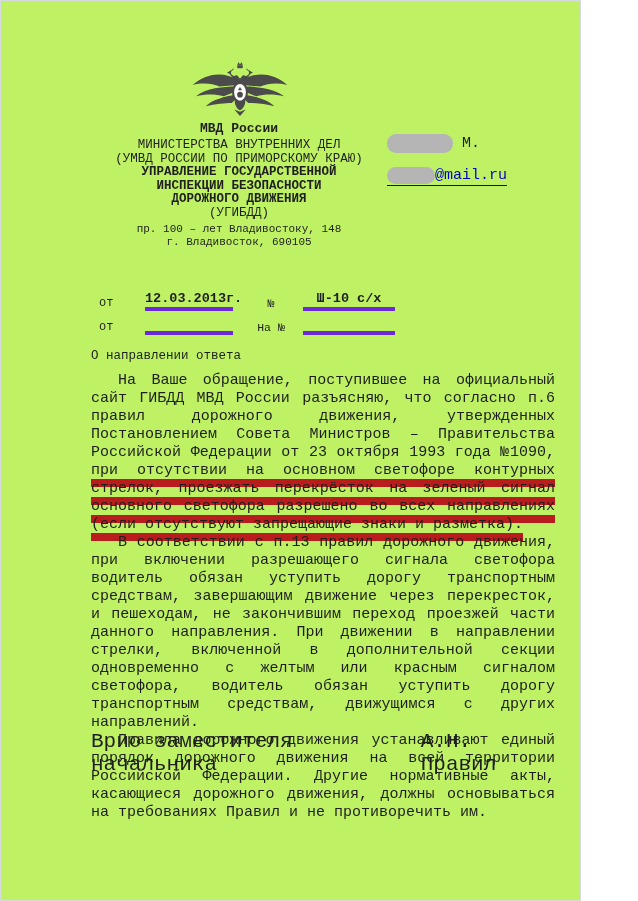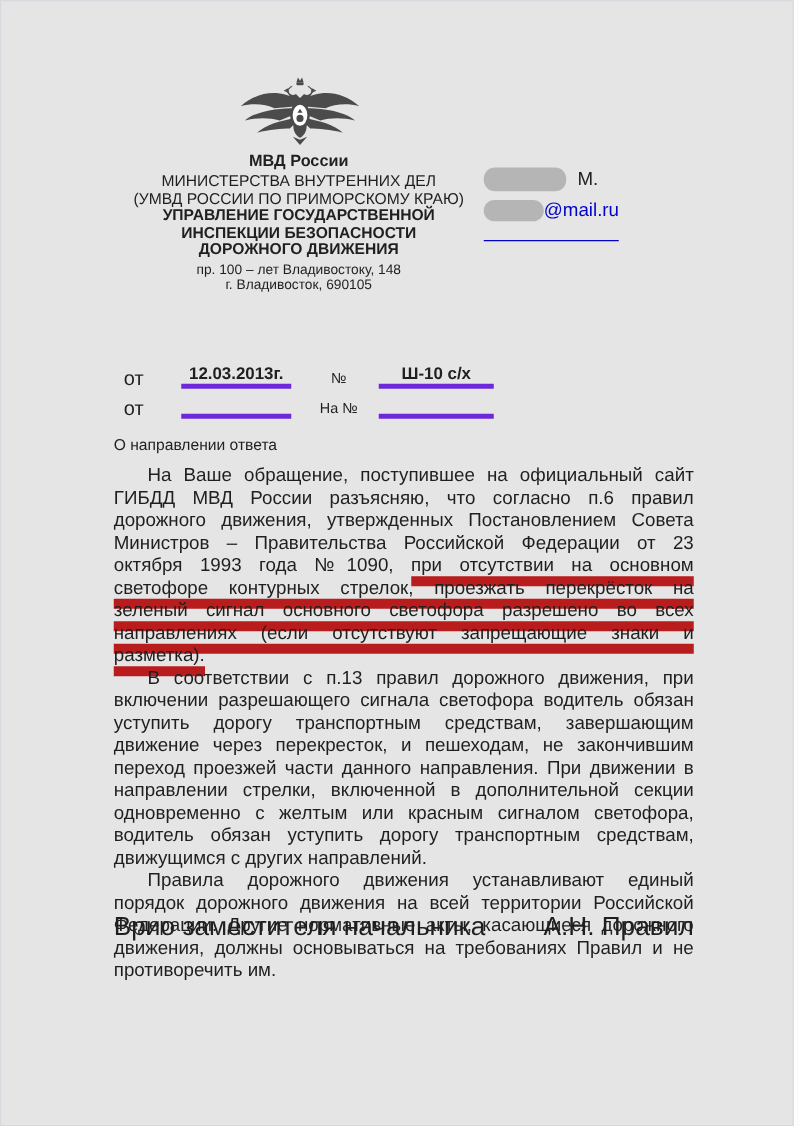--- a/index.html
+++ b/index.html
@@ -1,56 +1,56 @@
 <!DOCTYPE html>
 <html><head>
 <meta charset="utf-8">
 <style>
   html,body { margin:0; padding:0; background:#ffffff; }
   .page {
-    position:relative; width:635px; height:901px; box-sizing:border-box;
-    background:#e5e5e5; border:1px solid #d6d9dd; overflow:hidden;
-    font-family:Liberation Sans, sans-serif; color:#1f1f1f;
+    position:relative; width:581px; height:901px; box-sizing:border-box;
+    background:#bef264; border:1px solid #d6d9dd; overflow:hidden;
+    font-family:Liberation Mono, monospace; color:#1f1f1f;
   }
 
   
   .emblem { position:absolute; left:190px; top:57px; width:98px; height:62px; }
   .emblem svg { width:100%; height:100%; }
 
   .org-caption {
     position:absolute; left:88px; top:120px; width:300px;
     text-align:center; font-weight:bold; font-size:13px;
   }
 
   
   .recipient { position:absolute; left:386px; top:130px; width:210px; font-size:15px; }
   .recip-line { display:flex; align-items:center; height:24px; }
   .recip-line.email-row { margin-top:9px; }
   .redact { display:inline-block; background:#b5b5b5; border-radius:9px; }
   .redact-name { width:66px; height:19px; margin-right:9px; }
   .redact-email { width:48px; height:17px; }
   .email-link {
     display:inline-flex; align-items:center; text-decoration:none;
-    color:#0202c8; border-bottom:1.5px solid #0202c8; padding-bottom:15px;
+    color:#0202c8; border-bottom:1.5px solid #0202c8; padding-bottom:1px;
     font-size:15px; cursor:pointer;
   }
   .email-domain { color:#0202c8; }
 
   
   .org-block { position:absolute; left:88px; top:138px; width:300px; text-align:center; }
   .org-line { font-size:12.5px; line-height:13.5px; white-space:nowrap; }
   .org-line.bold { font-weight:bold; }
   .org-line.spaced { letter-spacing:4px; }
   .addr-line { font-size:11px; line-height:12.5px; }
   .addr-line.first { margin-top:3px; }
 
   
   .ref-block { position:absolute; left:88px; top:291px; width:310px; }
   .ref-row { display:flex; align-items:flex-end; height:19px; margin-bottom:5px; }
-  .ref-label { flex:none; font-size:16px; line-height:15px; }
+  .ref-label { flex:none; font-size:12px; line-height:15px; }
   .lbl-from { margin-left:10px; width:20px; }
   .lbl-num  { margin-left:16px; width:44px; text-align:center; font-size:11.5px; }
   .ref-cell {
     flex:none; height:17px; border-bottom:4px solid #6d28d9;
     text-align:center; font-weight:bold; font-size:13.5px; line-height:17px;
   }
   .cell-date { width:88px;  margin-left:26px; }
   .cell-num  { width:92px;  margin-left:10px; }
 
   .subject { position:absolute; left:90px; top:348px; font-size:12.5px; }
@@ -111,20 +111,21 @@
       </a>
     </div>
   </div>
 
   <div class="org-block">
     <div class="org-line">МИНИСТЕРСТВА ВНУТРЕННИХ ДЕЛ</div>
     <div class="org-line">(УМВД РОССИИ ПО ПРИМОРСКОМУ КРАЮ)</div>
     <div class="org-line bold">УПРАВЛЕНИЕ ГОСУДАРСТВЕННОЙ</div>
     <div class="org-line bold">ИНСПЕКЦИИ БЕЗОПАСНОСТИ</div>
     <div class="org-line bold">ДОРОЖНОГО ДВИЖЕНИЯ</div>
+    <div class="org-line">(УГИБДД)</div>
     <div class="addr-line first">пр. 100 – лет Владивостоку, 148</div>
     <div class="addr-line">г. Владивосток, 690105</div>
   </div>
 
   <div class="ref-block">
     <div class="ref-row">
       <span class="ref-label lbl-from">от</span>
       <span class="ref-cell cell-date">12.03.2013г.</span>
       <span class="ref-label lbl-num">№</span>
       <span class="ref-cell cell-num">Ш-10 с/х</span>

